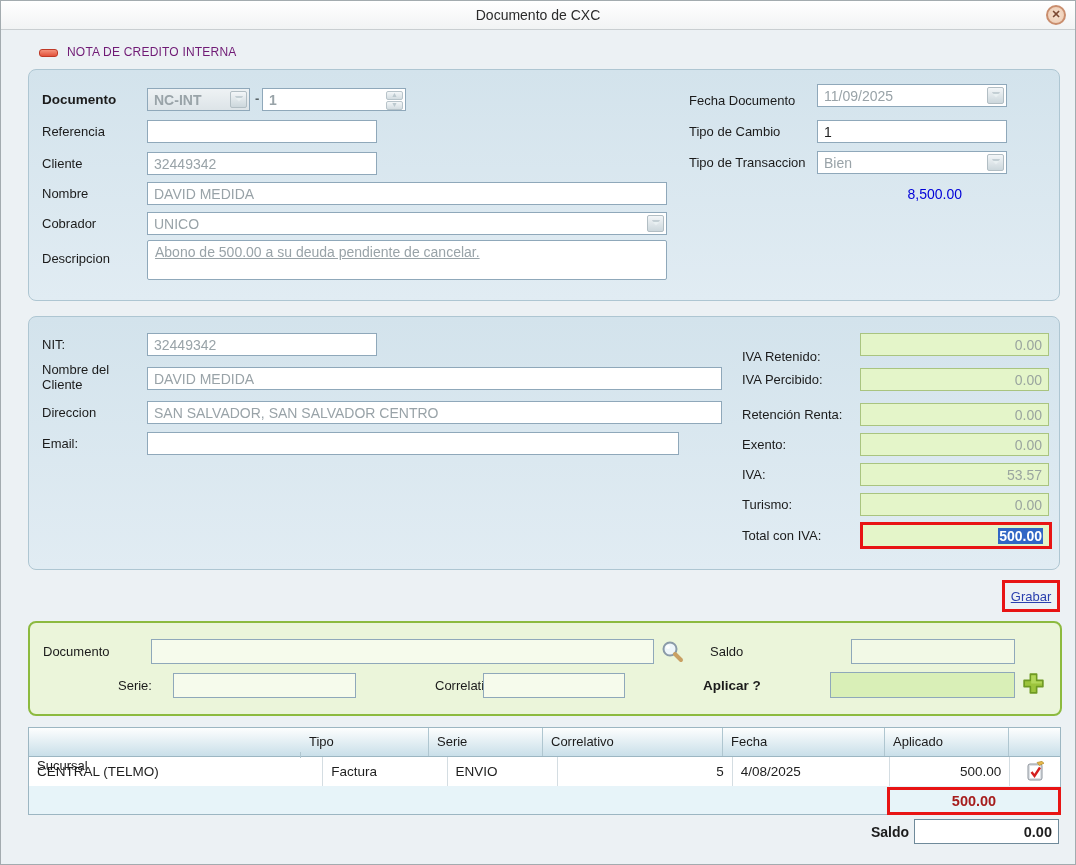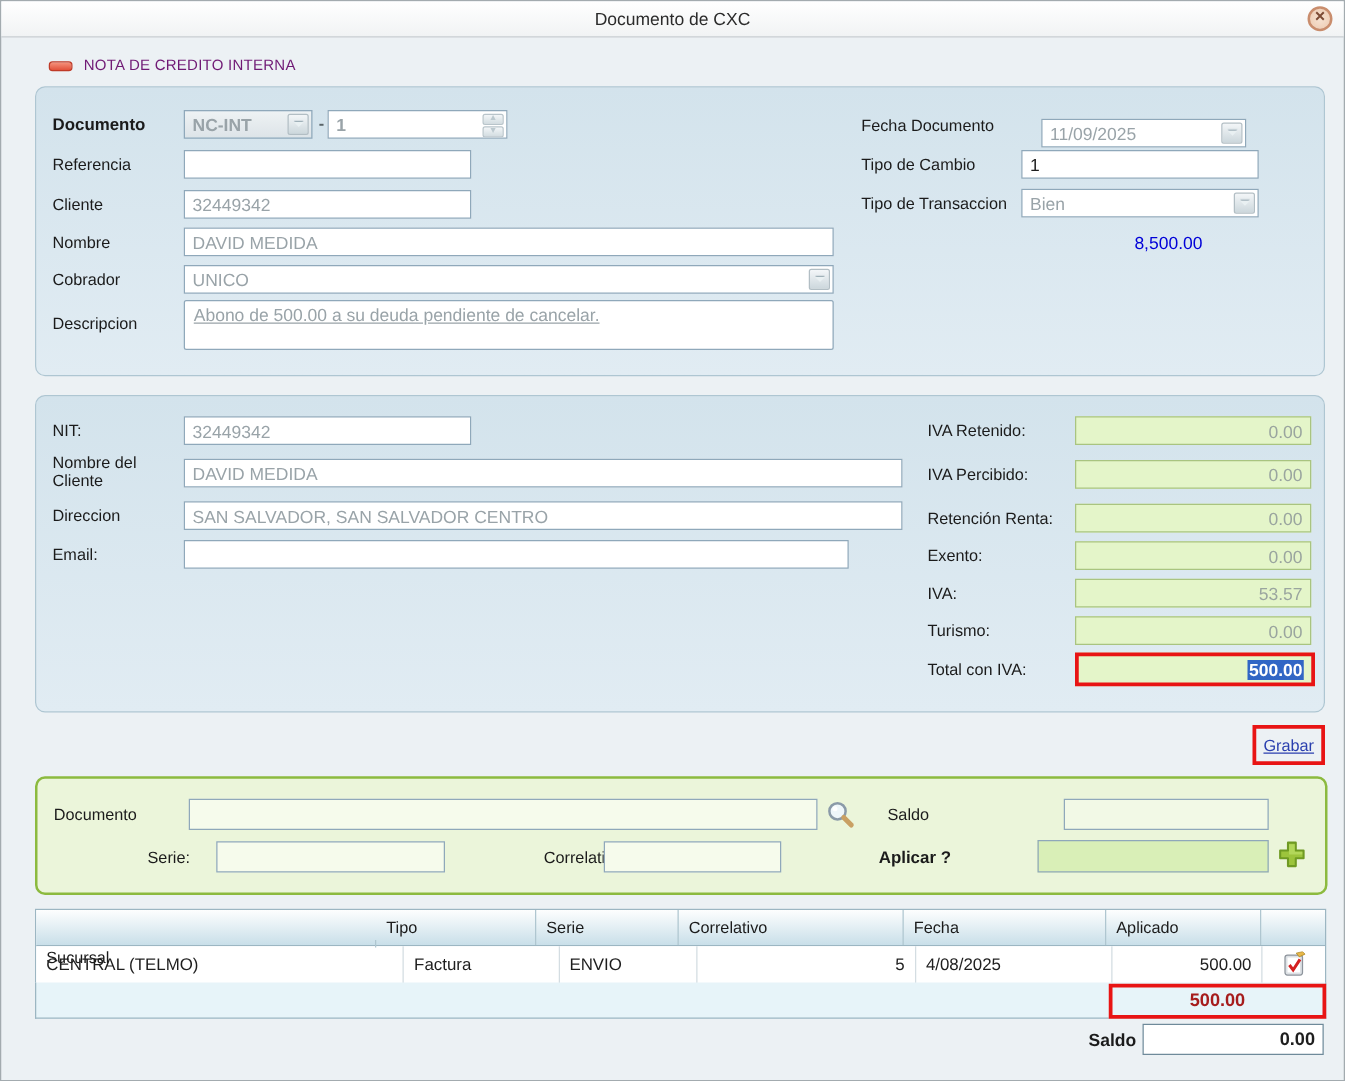--- a/index.html
+++ b/index.html
@@ -149,21 +149,21 @@
       <span>UNICO</span>
       <span class="sel-arrow"></span>
     </div>
 
     <div class="lbl" style="left:13px;top:181px;">Descripcion</div>
     <div class="textarea" style="left:118px;top:170px;width:520px;height:40px;text-decoration:underline;">
       <span>Abono de 500.00 a su deuda pendiente de cancelar.</span>
     </div>
 
     <div class="lbl" style="left:660px;top:23px;">Fecha Documento</div>
-    <div class="inp" style="left:788px;top:25px;width:164px;margin-left:16px;">
+    <div class="inp" style="left:788px;top:14px;width:190px;">
       <span>11/09/2025</span>
       <span class="sel-arrow"></span>
     </div>
 
     <div class="lbl" style="left:660px;top:54px;">Tipo de Cambio</div>
     <div class="inp dark" style="left:788px;top:50px;width:190px;">
       <span>1</span>
     </div>
 
     <div class="lbl" style="left:660px;top:85px;">Tipo de Transaccion</div>
@@ -190,21 +190,21 @@
     <div class="lbl" style="left:13px;top:88px;">Direccion</div>
     <div class="inp" style="left:118px;top:84px;width:575px;">
       <span>SAN SALVADOR, SAN SALVADOR CENTRO</span>
     </div>
 
     <div class="lbl" style="left:13px;top:119px;">Email:</div>
     <div class="inp dark" style="left:118px;top:115px;width:532px;">
       <span></span>
     </div>
 
-    <div class="lbl" style="left:713px;top:20px;text-align:center;">IVA Retenido:</div>
+    <div class="lbl" style="left:713px;top:32px;text-align:center;">IVA Retenido:</div>
     <div class="inp green-inp right" style="left:831px;top:16px;width:189px;">
       <span>0.00</span>
     </div>
 
     <div class="lbl" style="left:713px;top:55px;">IVA Percibido:</div>
     <div class="inp green-inp right" style="left:831px;top:51px;width:189px;">
       <span>0.00</span>
     </div>
 
     <div class="lbl" style="left:713px;top:90px;">Retención Renta:</div>

